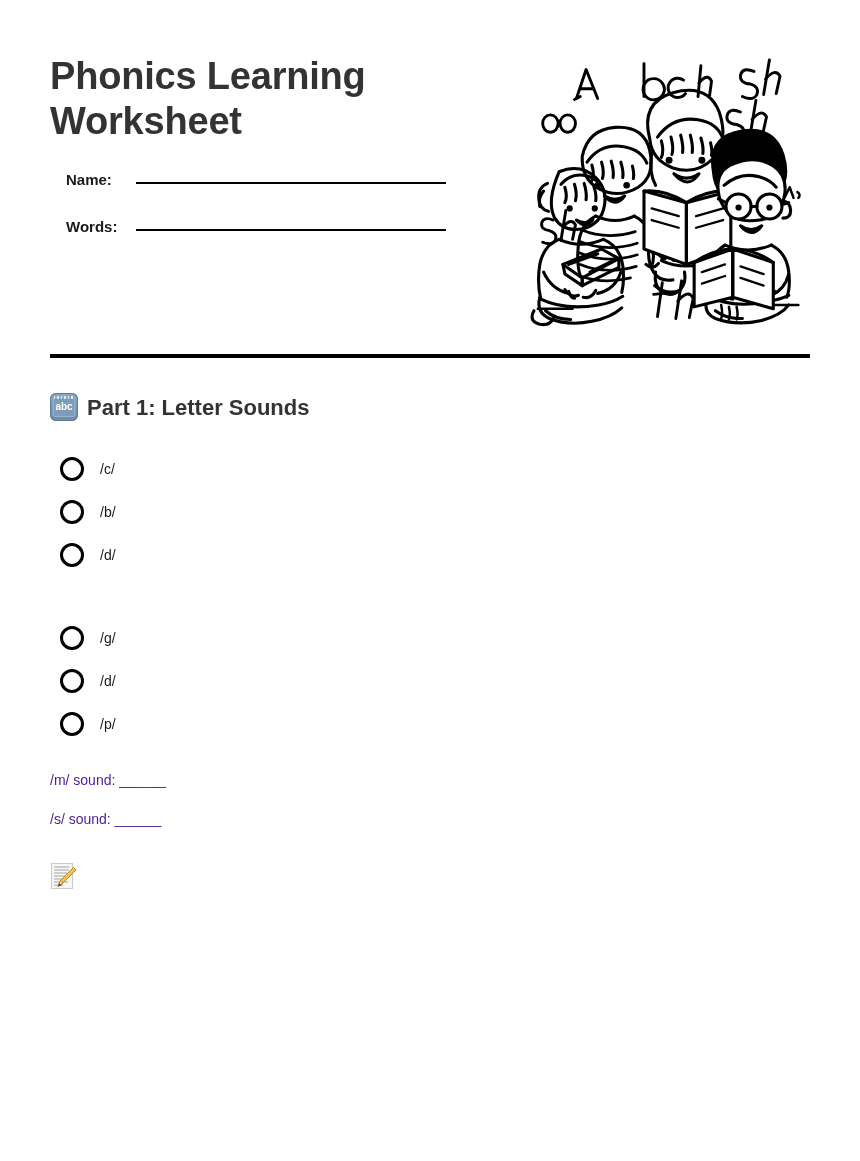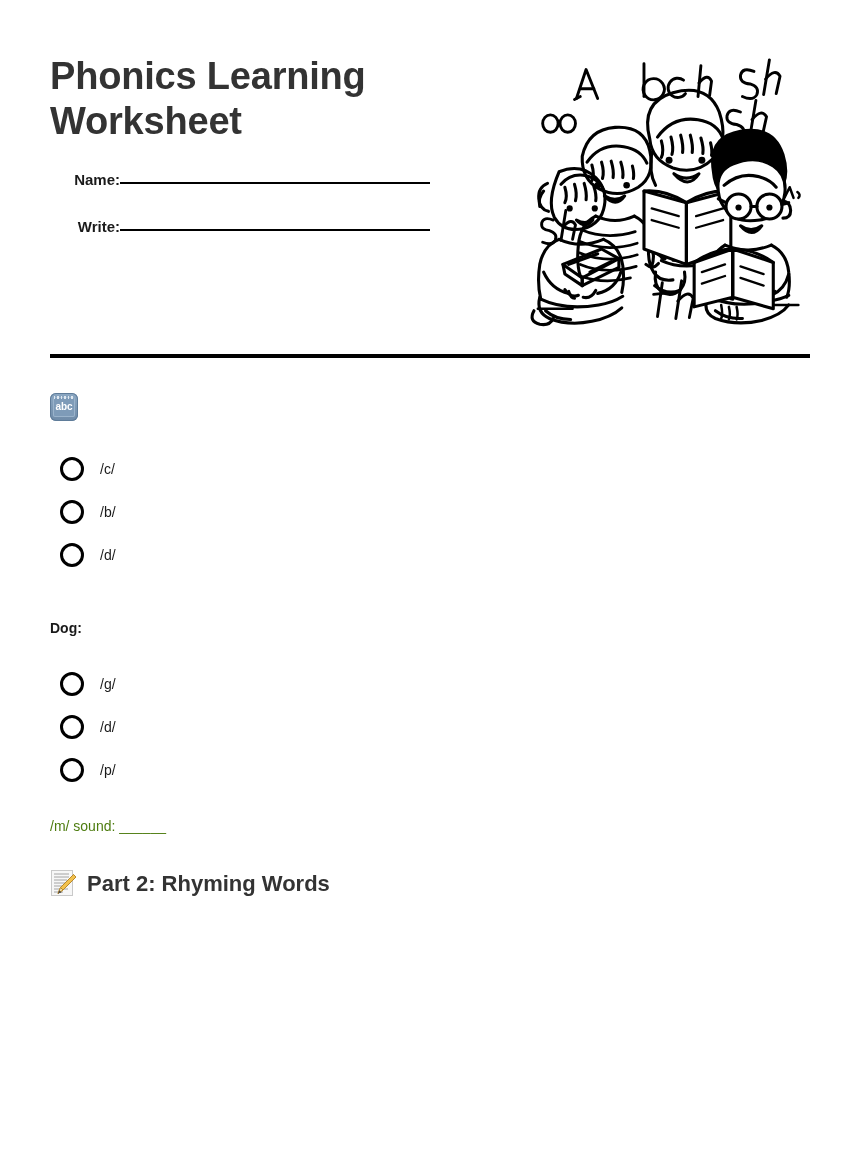--- a/index.html
+++ b/index.html
@@ -35,25 +35,24 @@
     top: 46px;
     width: 430px;
     font-size: 38px;
     line-height: 45px;
     font-weight: bold;
     color: #333333;
     letter-spacing: -0.2px;
   }
   .field-row {
     position: absolute;
-    left: 0;
+    left: 16px;
     display: flex;
     align-items: baseline;
     width: 380px;
-    text-align: right;
   }
   .field-row.name { top: 163px; }
   .field-row.date { top: 210px; }
   .field-label {
     font-size: 15px;
     font-weight: bold;
     color: #1a1a1a;
     width: 70px;
     flex: 0 0 70px;
   }
@@ -189,42 +188,42 @@
     border-radius: 50%;
     background: #ffffff;
     box-sizing: content-box;
   }
   .option-label {
     font-size: 14px;
     color: #1a1a1a;
   }
   .blank-line {
     font-size: 14px;
-    color: #4d7c0f;
+    color: #4c1d95;
     margin-top: 23px;
   }
   .blank-line.first { margin-top: 27px; }
   .spacer-sm { height: 14px; }
 </style>
 </head>
 <body>
 
 <div class="page">
 
   <div class="header">
 
     <div class="title">Phonics Learning Worksheet</div>
 
     <div class="field-row name">
       <span class="field-label">Name:</span>
       <span class="field-line"></span>
     </div>
 
     <div class="field-row date">
-      <span class="field-label">Write:</span>
+      <span class="field-label">Words:</span>
       <span class="field-line"></span>
     </div>
 
     <div class="illustration">
       <svg viewBox="0 0 300 285" xmlns="http://www.w3.org/2000/svg" fill="none" stroke="#000" stroke-width="3.2" stroke-linecap="round" stroke-linejoin="round">
 
         <g fill="none" stroke-width="3">
           <path d="M52 44 L62 14 L74 44"></path>
           <path d="M56 34 L70 34"></path>
           <path d="M50 45 L56 42"></path>
@@ -425,57 +424,58 @@
   <div class="divider"></div>
 
   <div class="section">
 
     <div class="part-heading">
       <span class="icon-abc">
         <span class="sheet"></span>
         <span class="rings"></span>
         <span class="abc-text">abc</span>
       </span>
+      <span class="part-heading-text">Part 1: Letter Sounds</span>
     </div>
 
 
     <div class="options">
       <div class="option">
         <span class="radio"></span>
         <span class="option-label">/c/</span>
       </div>
       <div class="option">
         <span class="radio"></span>
         <span class="option-label">/b/</span>
       </div>
       <div class="option">
         <span class="radio"></span>
         <span class="option-label">/d/</span>
       </div>
     </div>
 
     <div class="spacer-sm"></div>
 
-    <div class="word-label">Dog:</div>
     <div class="options">
       <div class="option">
         <span class="radio"></span>
         <span class="option-label">/g/</span>
       </div>
       <div class="option">
         <span class="radio"></span>
         <span class="option-label">/d/</span>
       </div>
       <div class="option">
         <span class="radio"></span>
         <span class="option-label">/p/</span>
       </div>
     </div>
 
     <div class="blank-line first">/m/ sound: ______</div>
+    <div class="blank-line">/s/ sound: ______</div>
 
   </div>
 
   <div class="section">
     <div class="part-heading">
       <span class="icon-memo">
         <svg viewBox="0 0 28 28" xmlns="http://www.w3.org/2000/svg">
           <rect x="1.5" y="1.5" width="21" height="25" fill="#f7f7f7" stroke="#c9c9c9" stroke-width="1"></rect>
           <g stroke="#9a9a9a" stroke-width="0.9">
             <path d="M4 5 H19"></path>
@@ -487,17 +487,16 @@
             <path d="M4 23 H13"></path>
           </g>
           <g>
             <path d="M8 24.5 L10.5 18.5 L23.5 5.5 L26 8 L13 21 z" fill="#f2c14e" stroke="#b8892b" stroke-width="1"></path>
             <path d="M8 24.5 L10.5 18.5 L13 21 z" fill="#f6e3a8" stroke="#b8892b" stroke-width="1"></path>
             <path d="M8 24.5 L9.4 21.2 L11.6 23.4 z" fill="#4a4a4a" stroke="none"></path>
             <path d="M23.5 5.5 L26 8" stroke="#b8892b" stroke-width="1"></path>
           </g>
         </svg>
       </span>
-      <span class="part-heading-text">Part 2: Rhyming Words</span>
     </div>
   </div>
 
 </div>
 
 </body></html>

